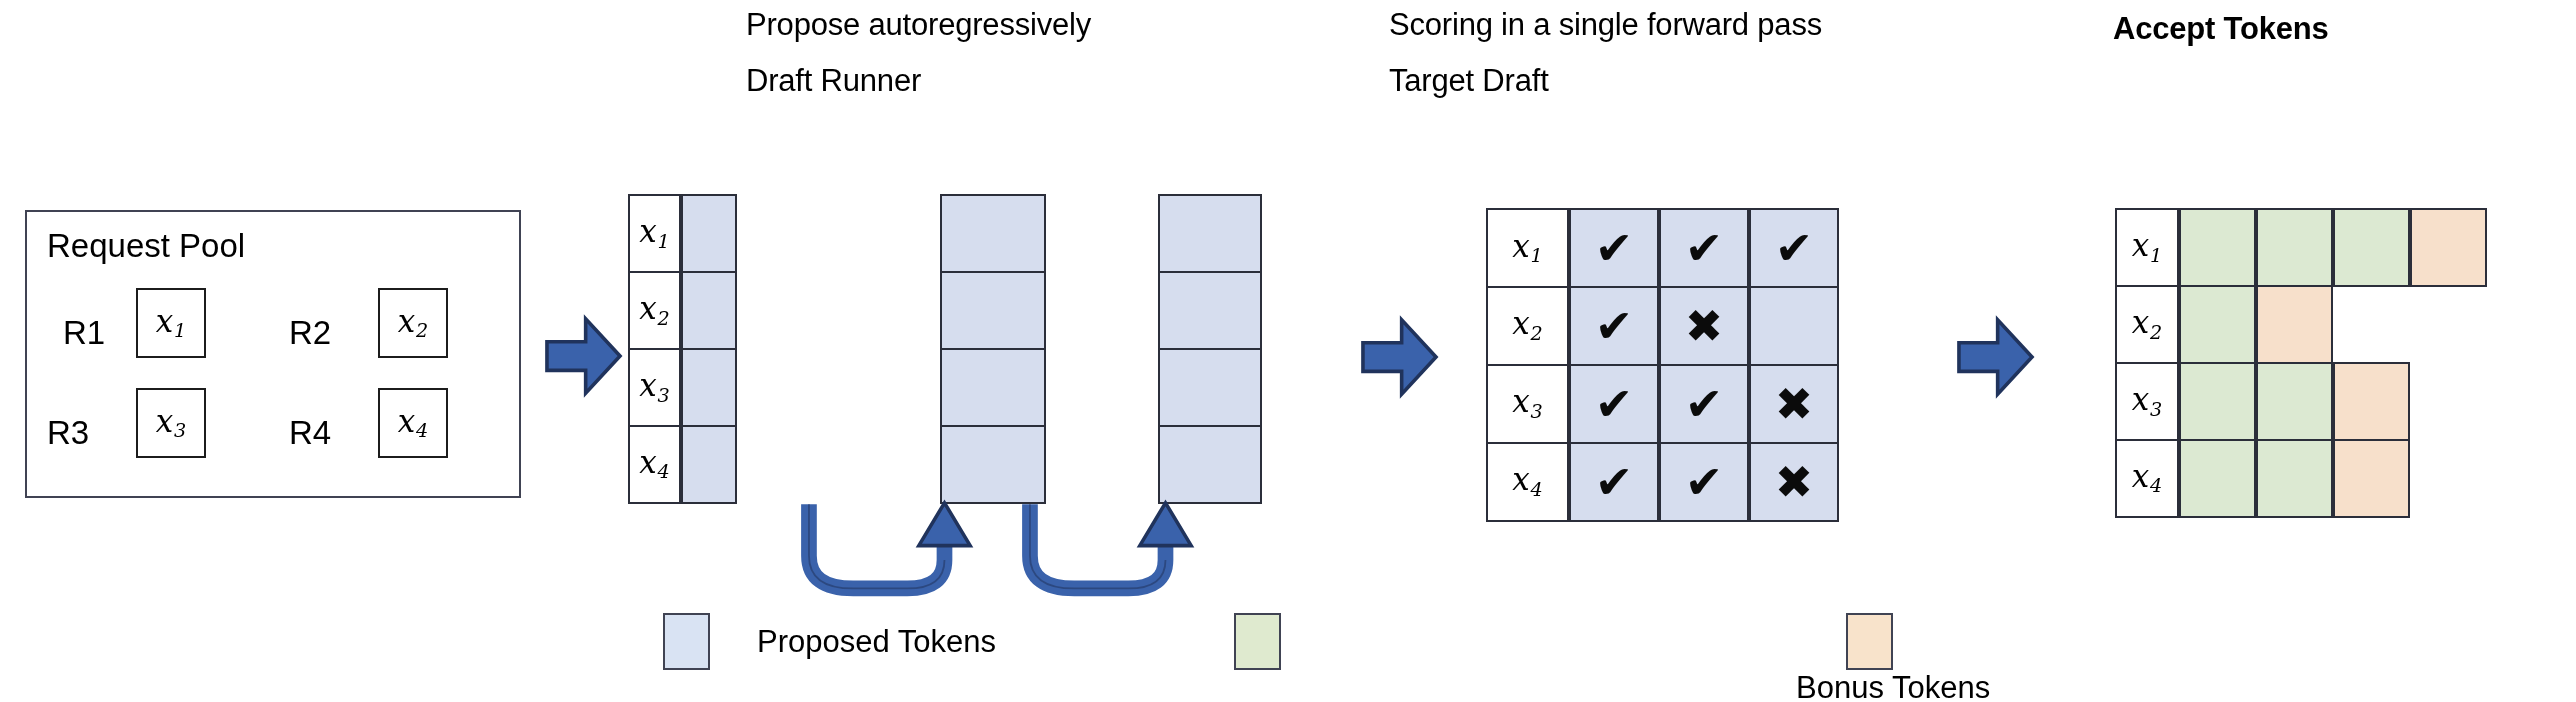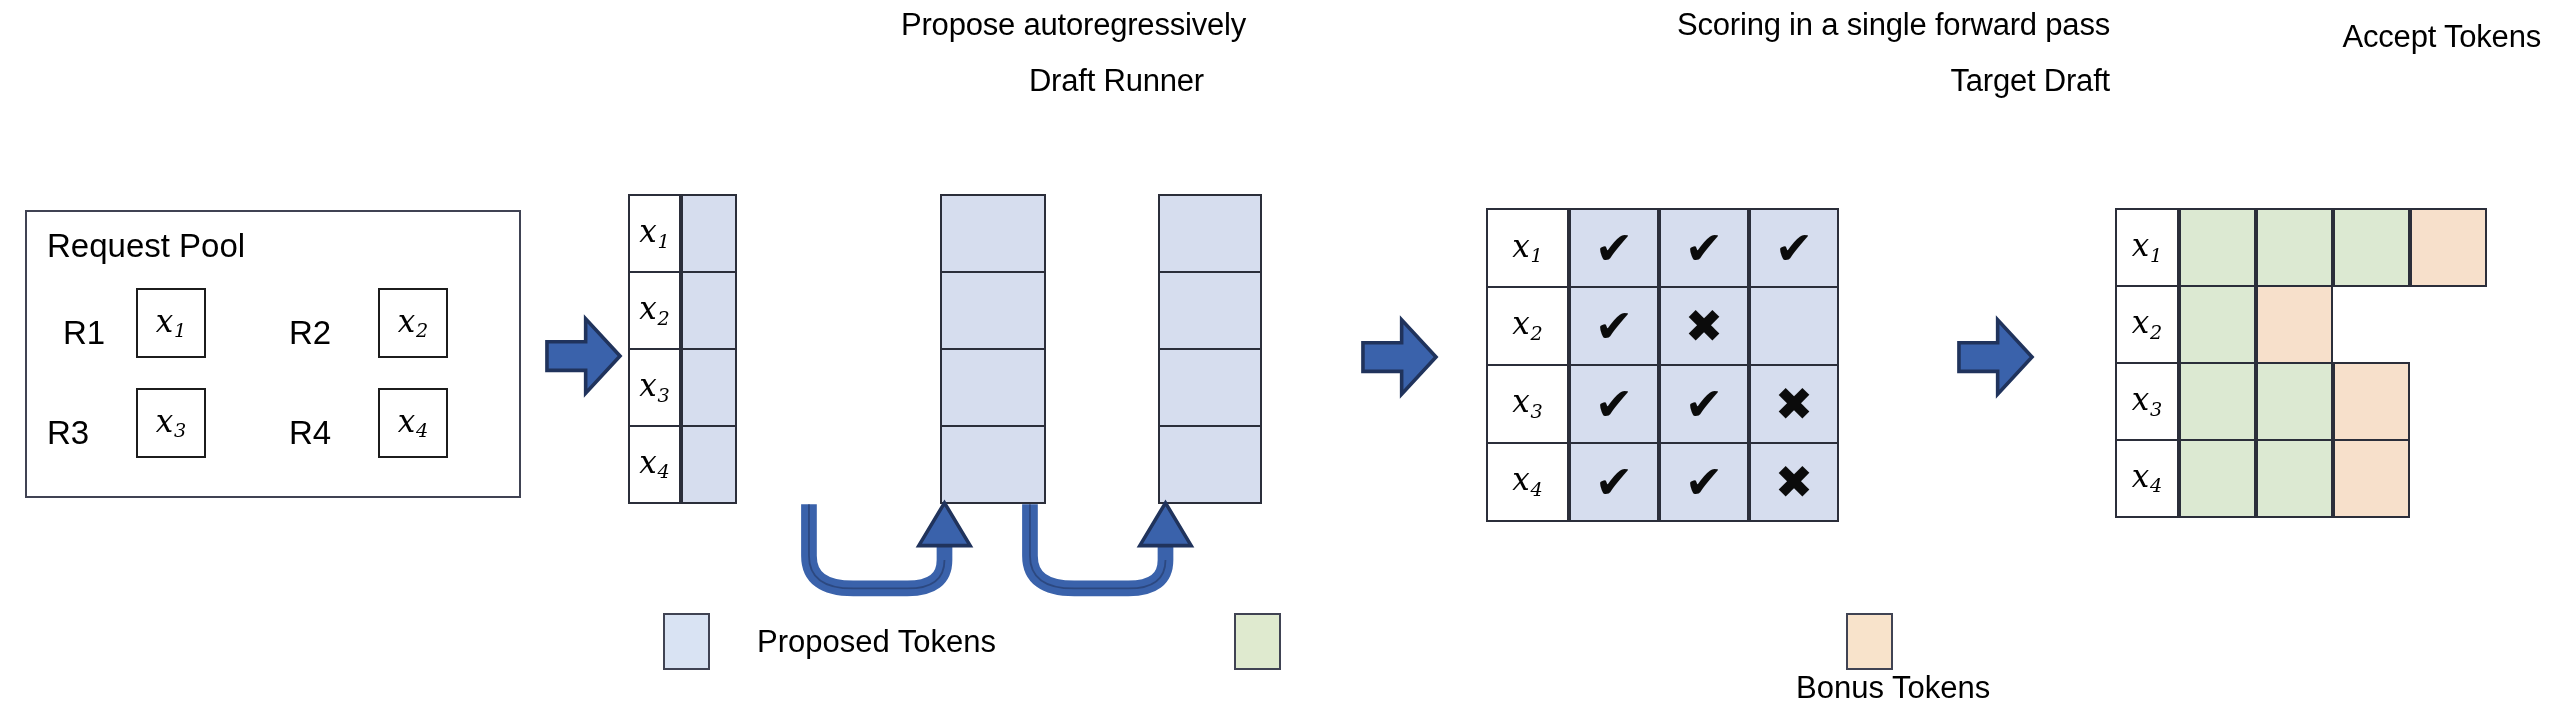--- a/index.html
+++ b/index.html
@@ -14,21 +14,21 @@
     color: #000000;
   }
   .abs { position: absolute; }
 
   
   .caption {
     font-size: 31px;
     font-weight: 400;
     color: #000;
     white-space: nowrap;
-    text-align: right;
+    text-align: left;
     letter-spacing: -0.2px;
   }
 
   
   #request-pool {
     left: 25px; top: 210px;
     width: 496px; height: 288px;
     border: 2.9px solid #404353;
     box-sizing: border-box;
     background: #fff;
@@ -140,24 +140,24 @@
     white-space: nowrap;
   }
 
   
   svg.arrow-svg { display: block; overflow: visible; }
 </style>
 </head>
 <body>
 
 <div class="abs caption" style="left:746px; top:7.1px; width:500px;">Propose autoregressively</div>
-<div class="abs caption" style="left:704px; top:63px; width:500px;">Draft Runner</div>
+<div class="abs caption" style="left:746px; top:63px; width:500px;">Draft Runner</div>
 <div class="abs caption" style="left:1389px; top:7.1px; width:721px;">Scoring in a single forward pass</div>
 <div class="abs caption" style="left:1389px; top:63px; width:721px;">Target Draft</div>
-<div class="abs caption" style="left:2113px; top:19px; width:428px;">Accept Tokens</div>
+<div class="abs caption" style="left:2113px; top:11px; width:428px;font-weight:bold;">Accept Tokens</div>
 
 <div class="abs" id="request-pool"></div>
 <div class="abs" id="request-pool-title">Request Pool</div>
 
 <div class="abs rp-label" style="left:63px; top:314px;">R1</div>
 <div class="abs rp-cell" style="left:136px; top:288px;">
   <span class="mathtok"><span>x</span><sub>1</sub></span>
 </div>
 
 <div class="abs rp-label" style="left:289px; top:314px;">R2</div>

